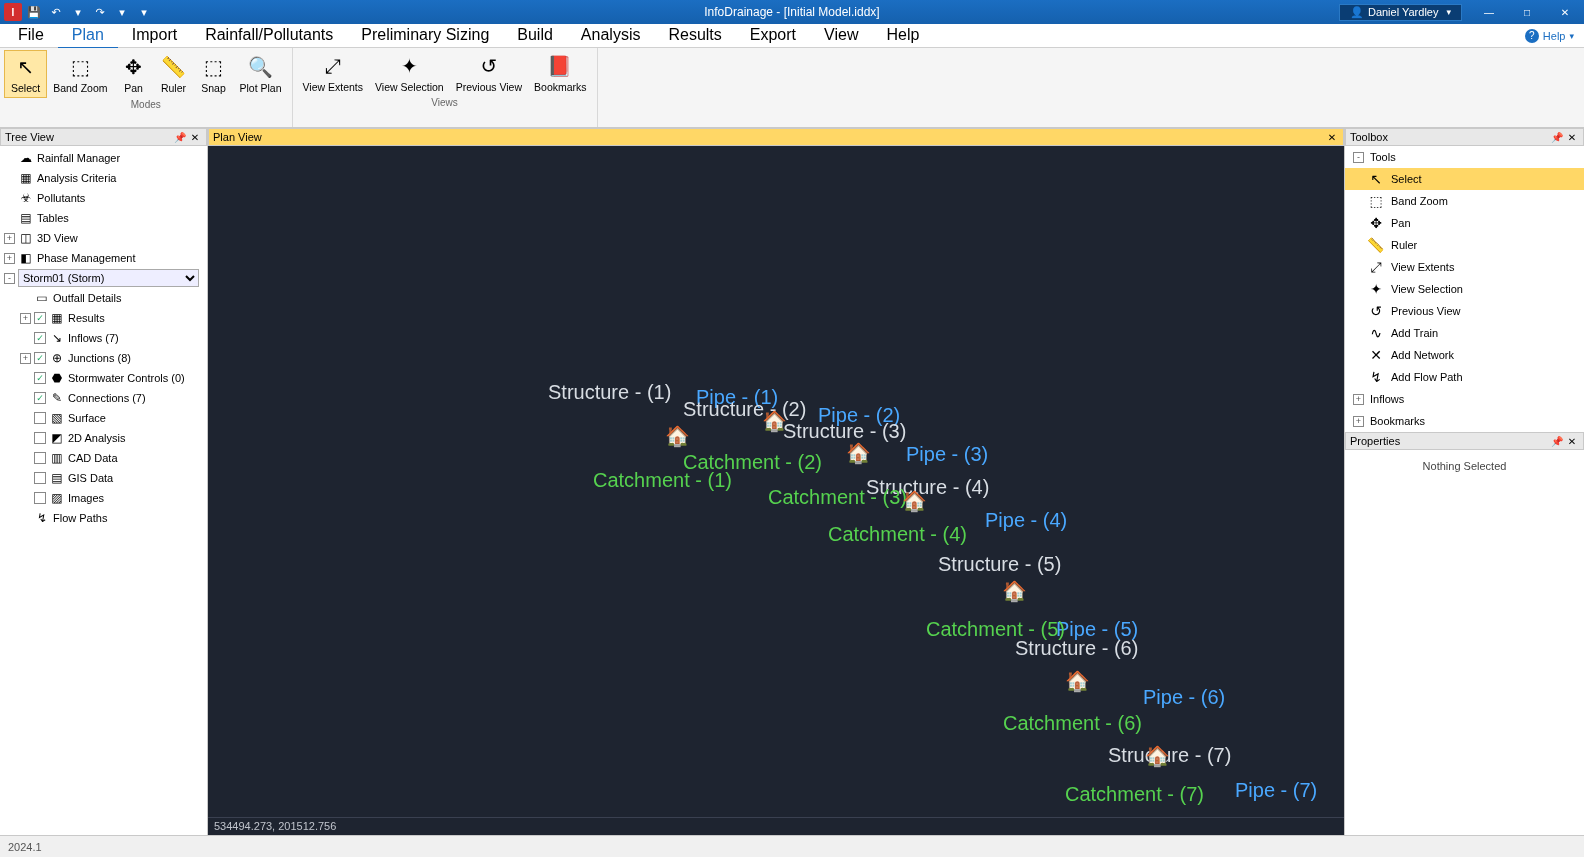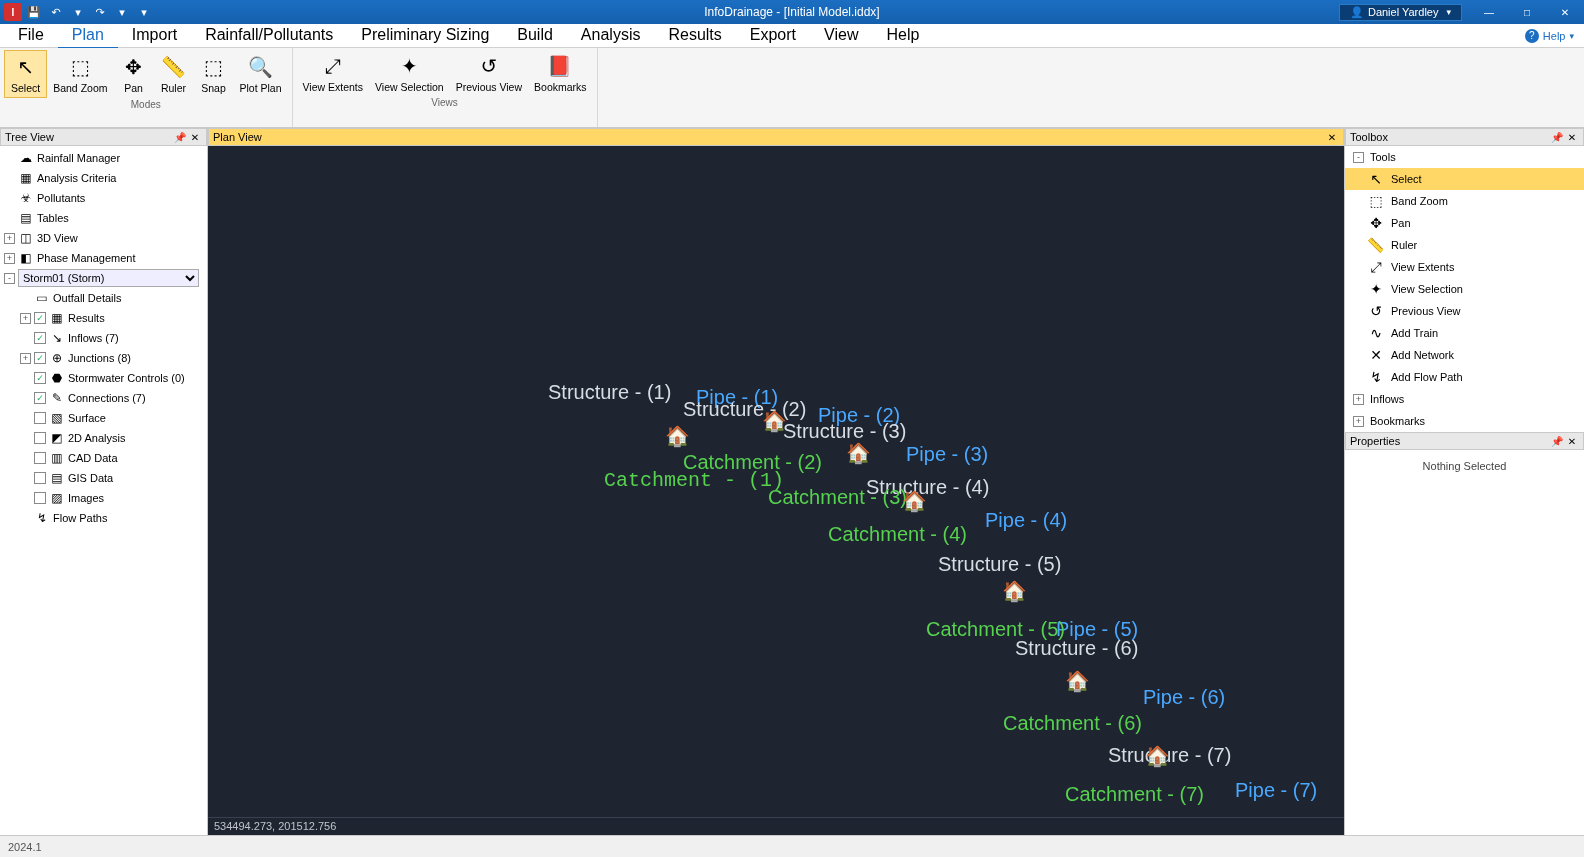--- a/index.html
+++ b/index.html
@@ -300,21 +300,21 @@
         <polygon id="poly-shape" fill="rgba(30,100,40,0.45)" stroke="#2a5" stroke-width="1" points="395,225 1100,560 985,695 380,240"></polygon>
         <polyline id="pipe-line" fill="none" stroke="#5bb8ff" stroke-width="1.5" points="418,230 548,255 648,283 720,335 800,420 870,510 955,595 1065,665"></polyline>
       </svg>
     <div class="label l-struct" style="left: 340px; top: 235px;">Structure - (1)</div>
         <div class="label l-pipe" style="left: 488px; top: 240px;">Pipe - (1)</div>
         <div class="label l-struct" style="left: 475px; top: 252px;">Structure - (2)</div>
         <div class="label l-pipe" style="left: 610px; top: 258px;">Pipe - (2)</div>
         <div class="label l-struct" style="left: 575px; top: 274px;">Structure - (3)</div>
         <div class="label l-pipe" style="left: 698px; top: 297px;">Pipe - (3)</div>
         <div class="label l-catch" style="left: 475px; top: 305px;">Catchment - (2)</div>
-        <div class="label l-catch" style="left: 396px; top: 323px; font-family: Liberation Mono, monospace;">Catchment - (1)</div>
+        <div class="label l-catch" style="left: 385px; top: 323px;">Catchment - (1)</div>
         <div class="label l-struct" style="left: 658px; top: 330px;">Structure - (4)</div>
         <div class="label l-catch" style="left: 560px; top: 340px;">Catchment - (3)</div>
         <div class="label l-pipe" style="left: 777px; top: 363px;">Pipe - (4)</div>
         <div class="label l-catch" style="left: 620px; top: 377px;">Catchment - (4)</div>
         <div class="label l-struct" style="left: 730px; top: 407px;">Structure - (5)</div>
         <div class="label l-pipe" style="left: 848px; top: 444px; margin-top: 28px;">Pipe - (5)</div>
         <div class="label l-catch" style="left: 718px; top: 472px;">Catchment - (5)</div>
         <div class="label l-struct" style="left: 807px; top: 491px;">Structure - (6)</div>
         <div class="label l-pipe" style="left: 935px; top: 540px;">Pipe - (6)</div>
         <div class="label l-catch" style="left: 795px; top: 566px;">Catchment - (6)</div>

